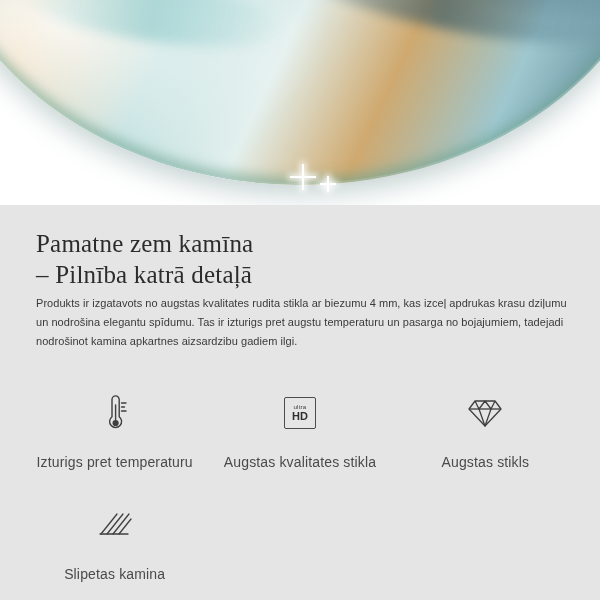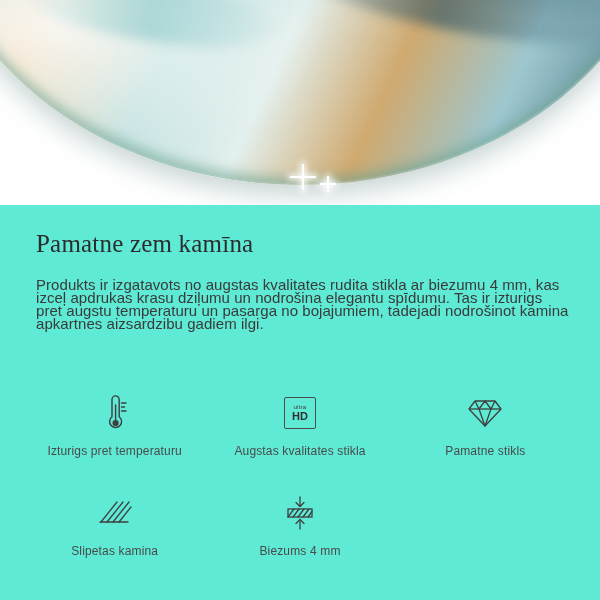--- a/index.html
+++ b/index.html
@@ -10,21 +10,21 @@
     width: 600px;
     height: 600px;
     background: #ffffff;
     font-family: "Liberation Sans", sans-serif;
     overflow: hidden;
   }
   .page {
     position: relative;
     width: 600px;
     height: 600px;
-    background: #5eead4;
+    background: #e5e5e5;
     overflow: hidden;
   }
 
   
   .hero {
     position: absolute;
     left: 0;
     top: 0;
     width: 600px;
     height: 205px;
@@ -105,23 +105,23 @@
     font-size: 25px;
     line-height: 31px;
     color: #2c2c2c;
     font-weight: 400;
     letter-spacing: 0.2px;
     margin: 0;
   }
   .title .line2 { display: block; }
 
   .body-copy {
-    margin-top: 19px;
-    font-size: 15px;
-    line-height: 13px;
+    margin-top: 4px;
+    font-size: 11px;
+    line-height: 19px;
     color: #3a3a3a;
     letter-spacing: 0.05px;
     max-width: 534px;
   }
 
   
   .features {
     position: absolute;
     left: 22px;
     top: 392px;
@@ -136,22 +136,22 @@
     align-items: center;
     text-align: center;
   }
   .feat-icon {
     height: 42px;
     display: flex;
     align-items: center;
     justify-content: center;
   }
   .feat-label {
-    margin-top: 10px;
-    font-size: 12px;
+    margin-top: 20px;
+    font-size: 14px;
     color: #4a4a4a;
     letter-spacing: 0.15px;
   }
   .hd-box {
     width: 30px;
     height: 30px;
     border: 1.4px solid #4c4c4c;
     border-radius: 2px;
     display: flex;
     flex-direction: column;
@@ -178,20 +178,21 @@
         <div class="disc-edge"></div>
       </div>
     </div>
     <div class="sparkle"></div>
     <div class="sparkle sparkle2"></div>
   </div>
 
   <div class="content">
     <h1 class="title">
       <span>Pamatne zem kamīna</span>
+      <span class="line2">– Pilnība katrā detaļā</span>
     </h1>
     <p class="body-copy">Produkts ir izgatavots no augstas kvalitates rudita stikla ar biezumu 4 mm, kas izceļ apdrukas krasu dziļumu un nodrošina elegantu spīdumu. Tas ir izturigs pret augstu temperaturu un pasarga no bojajumiem, tadejadi nodrošinot kamina apkartnes aizsardzibu gadiem ilgi.</p>
   </div>
 
   <div class="features">
 
     <div class="feature">
       <div class="feat-icon">
         <svg width="34" height="38" viewBox="0 0 34 38" fill="none" stroke="#3f3f3f" stroke-width="1.4" stroke-linecap="round">
           <path d="M14 5.5a3.6 3.6 0 0 1 7.2 0v17.2a6 6 0 1 1-7.2 0z"></path>
@@ -218,48 +219,31 @@
 
     <div class="feature">
       <div class="feat-icon">
         <svg width="36" height="32" viewBox="0 0 36 32" fill="none" stroke="#3f3f3f" stroke-width="1.3" stroke-linejoin="round">
           <path d="M8 4h20l6 8-16 17L2 12z"></path>
           <path d="M2 12h32"></path>
           <path d="M8 4l4 8 6-8 6 8 4-8"></path>
           <path d="M12 12l6 17 6-17"></path>
         </svg>
       </div>
-      <div class="feat-label">Pamatne stikls</div>
+      <div class="feat-label">Augstas stikls</div>
     </div>
 
     <div class="feature">
       <div class="feat-icon">
         <svg width="36" height="30" viewBox="0 0 36 30" fill="none" stroke="#3f3f3f" stroke-width="1.3" stroke-linecap="round">
           <path d="M4 24 L20 4"></path>
           <path d="M10 24 L26 4"></path>
           <path d="M16 24 L32 4"></path>
           <path d="M22 24 L34 9"></path>
           <path d="M3 24 L31 24"></path>
         </svg>
       </div>
       <div class="feat-label">Slipetas kamina</div>
     </div>
 
-    <div class="feature">
-      <div class="feat-icon">
-        <svg width="36" height="36" viewBox="0 0 36 36" fill="none" stroke="#3f3f3f" stroke-width="1.3" stroke-linecap="round">
-          <line x1="18" y1="2" x2="18" y2="11"></line>
-          <polyline points="14,7.5 18,11.5 22,7.5"></polyline>
-          <rect x="6" y="14" width="24" height="8"></rect>
-          <line x1="6" y1="22" x2="12" y2="14"></line>
-          <line x1="11" y1="22" x2="17" y2="14"></line>
-          <line x1="16" y1="22" x2="22" y2="14"></line>
-          <line x1="21" y1="22" x2="27" y2="14"></line>
-          <line x1="26" y1="22" x2="30" y2="16.5"></line>
-          <line x1="18" y1="34" x2="18" y2="25"></line>
-          <polyline points="14,28.5 18,24.5 22,28.5"></polyline>
-        </svg>
-      </div>
-      <div class="feat-label">Biezums 4 mm</div>
-    </div>
 
   </div>
 </div>
 
 </body></html>

